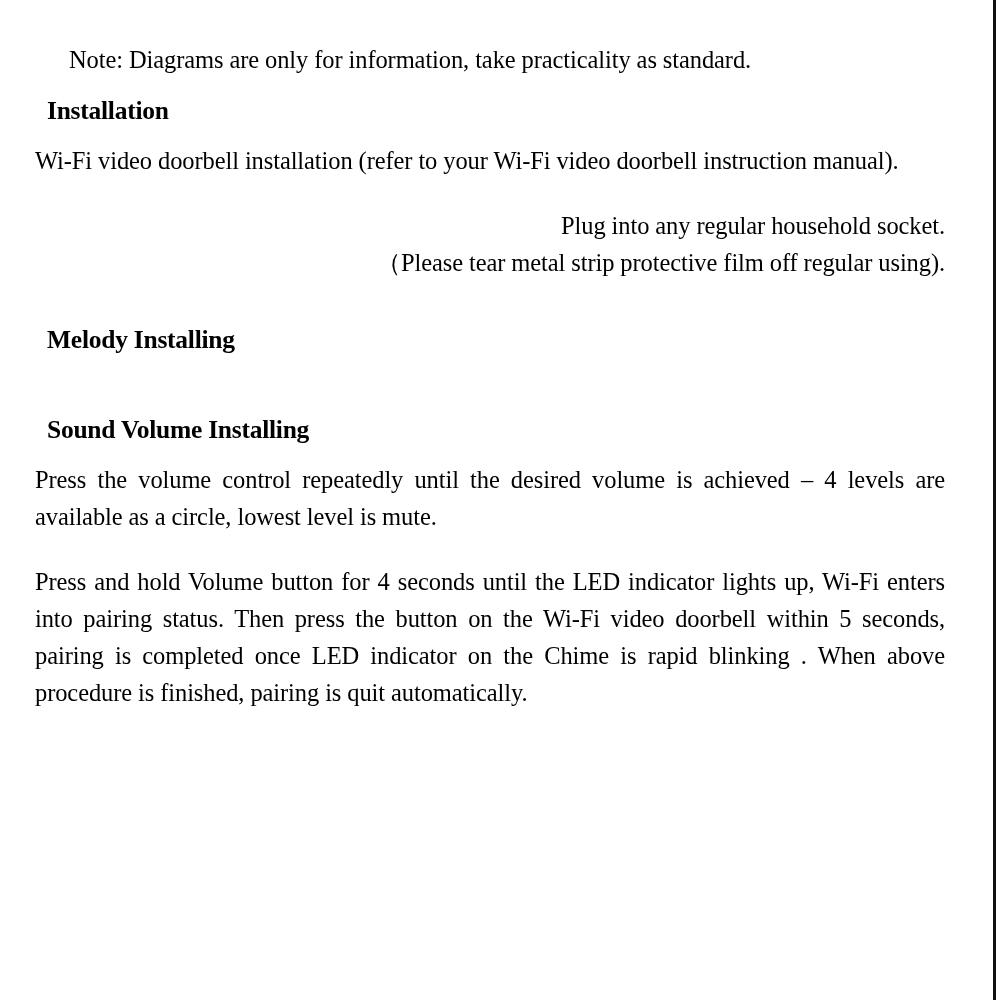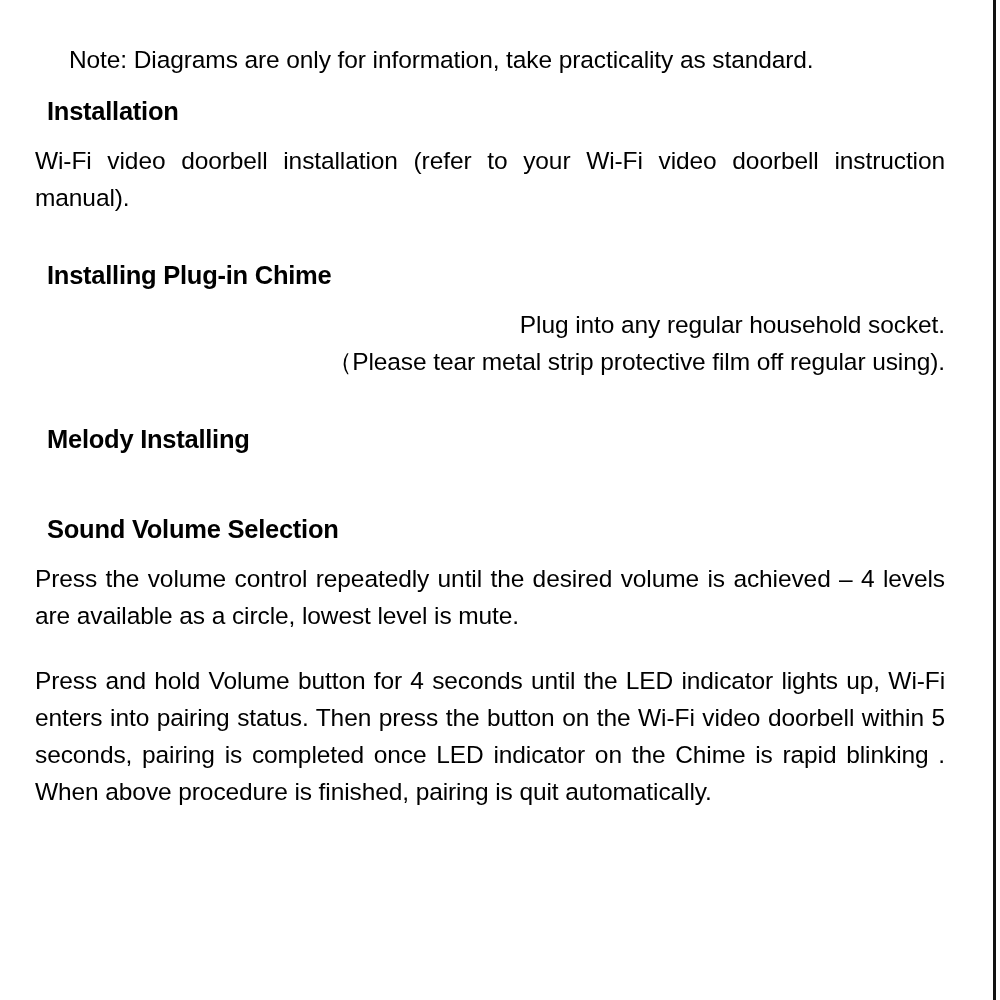--- a/index.html
+++ b/index.html
@@ -6,21 +6,21 @@
     margin: 0;
     padding: 0;
     background: #ffffff;
   }
   .page {
     position: relative;
     width: 1000px;
     height: 1000px;
     background: #ffffff;
     overflow: hidden;
-    font-family: Liberation Sans, sans-serif;
+    font-family: Liberation Serif, serif;
     color: #000000;
     box-sizing: border-box;
   }
   
   .page-edge-rule {
     position: absolute;
     top: 0;
     right: 4px;
     width: 3px;
     height: 1000px;
@@ -74,31 +74,30 @@
 
   <div class="content">
 
     <div class="note-line">Note: Diagrams are only for information, take practicality as standard.</div>
 
     <h2 class="section-heading">Installation</h2>
     <p class="body-para">Wi-Fi video doorbell installation (refer to your Wi-Fi video doorbell instruction manual).</p>
 
     <div class="gap"></div>
 
-    <h2 class="section-heading">Installing Plug-in Chime</h2>
     <p class="body-para nojustify">Plug into any regular household socket.</p>
     <p class="body-para nojustify indent-paren">（Please tear metal strip protective film off regular using).</p>
 
     <div class="gap"></div>
 
     <h2 class="section-heading">Melody Installing</h2>
 
     <div class="gap"></div>
 
-    <h2 class="section-heading">Sound Volume Selection</h2>
+    <h2 class="section-heading">Sound Volume Installing</h2>
     <p class="body-para">Press the volume control repeatedly until the desired volume is achieved – 4 levels are available as a circle, lowest level is mute.</p>
 
     <div class="gap"></div>
 
     <p class="body-para">Press and hold Volume button for 4 seconds until the LED indicator lights up, Wi-Fi enters into pairing status. Then press the button on the Wi-Fi video doorbell within 5 seconds, pairing is completed once LED indicator on the Chime is rapid blinking . When above procedure is finished, pairing is quit automatically.</p>
 
   </div>
 </div>
 
 </body></html>

